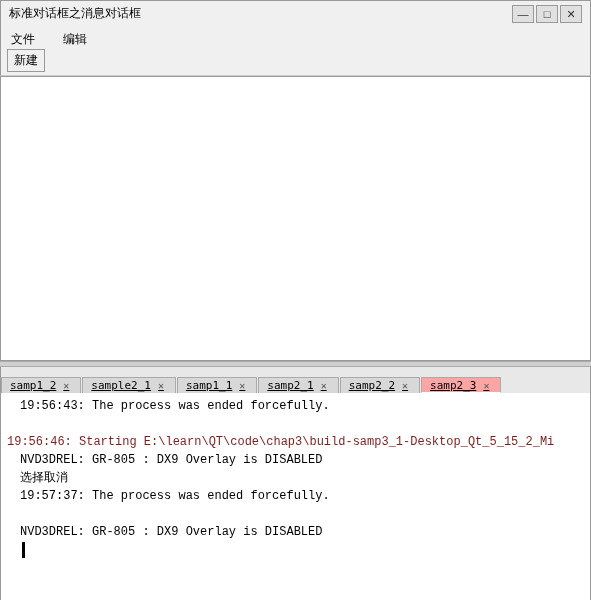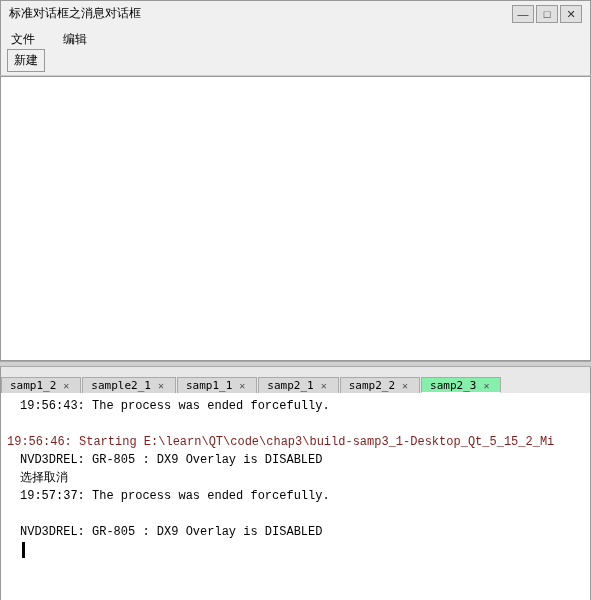--- a/index.html
+++ b/index.html
@@ -116,23 +116,24 @@
       align-items: center;
       padding: 3px 8px 3px 8px;
       border: 1px solid #aaa;
       border-bottom: none;
       background: #d8d8d8;
       font-size: 11px;
       cursor: pointer;
       height: 16px;
       white-space: nowrap;
       margin-right: 1px;
+      text-decoration: underline;
     }
     .tab.active {
-      background: #86efac;
+      background: #fca5a5;
       border-bottom: 1px solid #fff;
       z-index: 1;
       text-align: right;
     }
     .tab-close {
       margin-left: 4px;
       font-size: 10px;
       color: #555;
       cursor: pointer;
       width: 12px;

